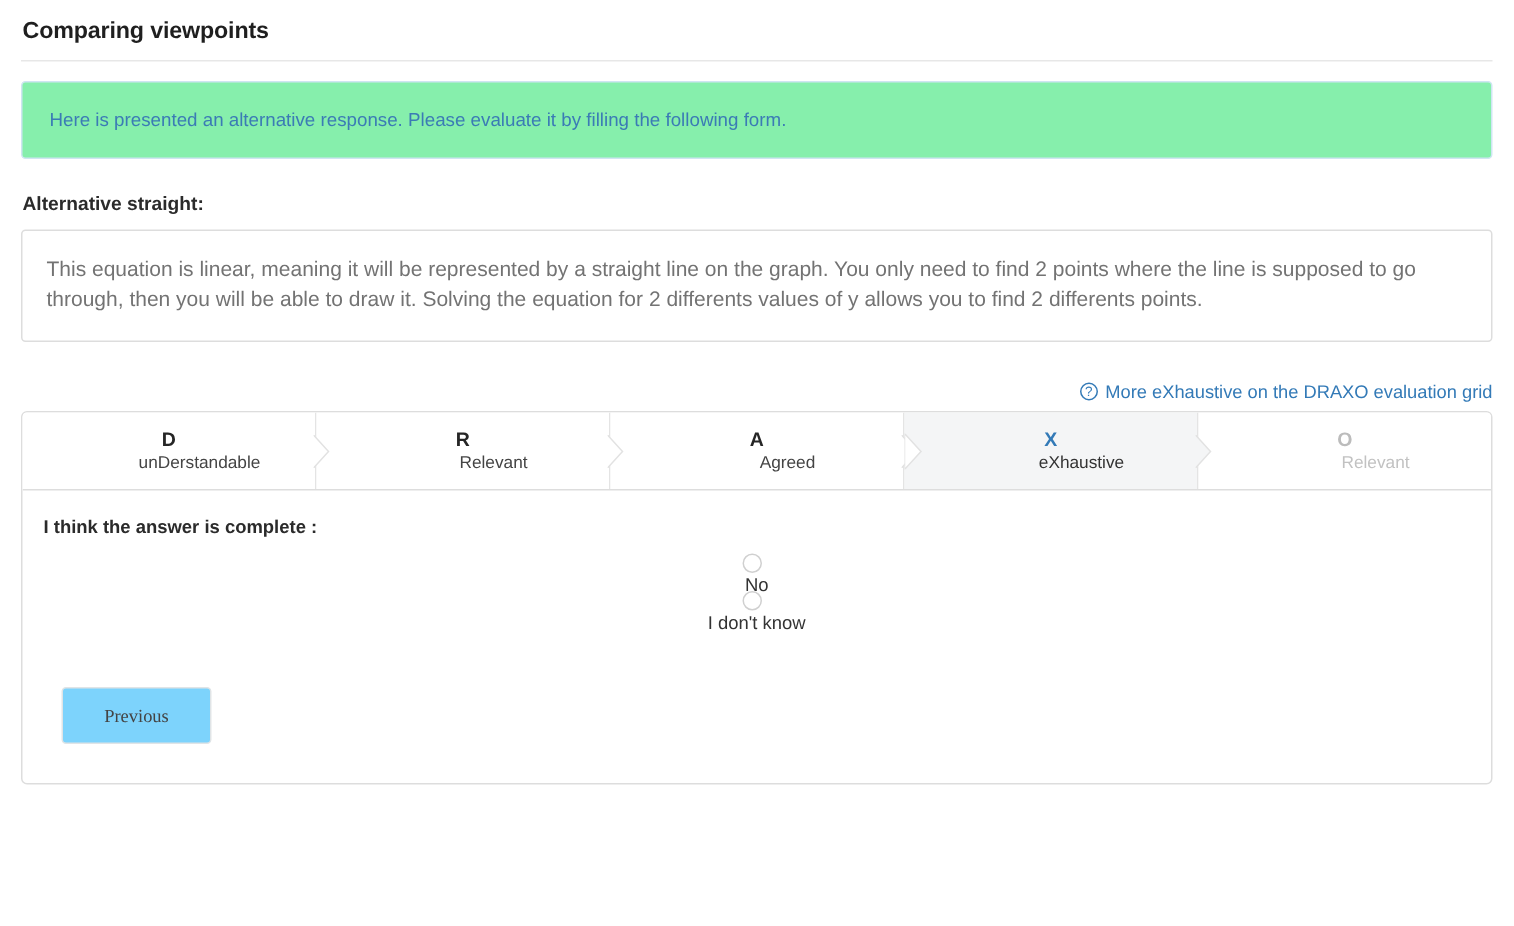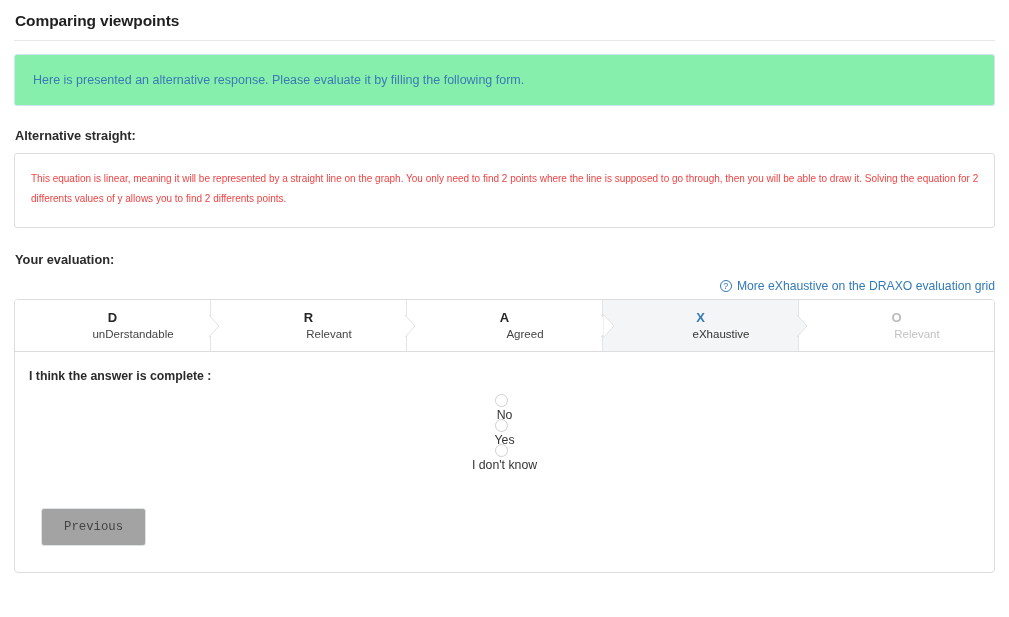--- a/index.html
+++ b/index.html
@@ -64,23 +64,23 @@
   
   .response-panel {
     border: 1px solid #dddddd;
     border-radius: 3px;
     background: #ffffff;
     padding: 15px 15px 15px 15px;
     min-height: 75px;
     margin-bottom: 24px;
   }
   .response-text {
-    font-size: 10px;
+    font-size: 14px;
     line-height: 20px;
-    color: #ef4444;
+    color: #737373;
     margin: 0;
     padding: 0 0 0 1px;
   }
 
   
   .moreinfo-row {
     text-align: right;
     margin: 0 0 5px 0;
     height: 17px;
   }
@@ -213,26 +213,26 @@
   }
   .radio-label {
     font-size: 12.3px;
     color: #333333;
     line-height: 16px;
   }
 
   .btn-row { padding-top: 39px; padding-left: 12px; }
   .btn-previous {
     display: inline-block;
-    background: #a3a3a3;
+    background: #7dd3fc;
     border: 1px solid #e0e4e6;
     border-radius: 3px;
     color: #444444;
     font-size: 12.3px;
-    font-family: Liberation Mono, monospace;
+    font-family: Liberation Serif, serif;
     padding: 0 22px;
     height: 38px;
     line-height: 36px;
     min-width: 100px;
     text-align: center;
     cursor: pointer;
   }
 </style>
 </head>
 <body>
@@ -245,21 +245,20 @@
   <div class="alert-info">
     <span>Here is presented an alternative response. Please evaluate it by filling the following form.</span>
   </div>
 
   <div class="section-label">Alternative straight:</div>
 
   <div class="response-panel">
     <p class="response-text">This equation is linear, meaning it will be represented by a straight line on the graph. You only need to find 2 points where the line is supposed to go through, then you will be able to draw it. Solving the equation for 2 differents values of y allows you to find 2 differents points.</p>
   </div>
 
-  <div class="section-label">Your evaluation:</div>
 
   <div class="moreinfo-row">
     <a class="moreinfo-link">
       <span class="help-circle">?</span>
       <span>More eXhaustive on the DRAXO evaluation grid</span>
     </a>
   </div>
 
   <div class="eval-panel">
 
@@ -311,24 +310,20 @@
 
     <div class="form-body">
       <div class="question-label">I think the answer is complete :</div>
       <div id="options">
           <label class="radio-row">
             <span class="radio-dot"></span>
             <span class="radio-label">No</span>
           </label>
           <label class="radio-row">
             <span class="radio-dot"></span>
-            <span class="radio-label">Yes</span>
-          </label>
-          <label class="radio-row">
-            <span class="radio-dot"></span>
             <span class="radio-label">I don't know</span>
           </label>
         </div>
 
       <div class="btn-row">
         <button class="btn-previous">Previous</button>
       </div>
     </div>
 
   </div>

